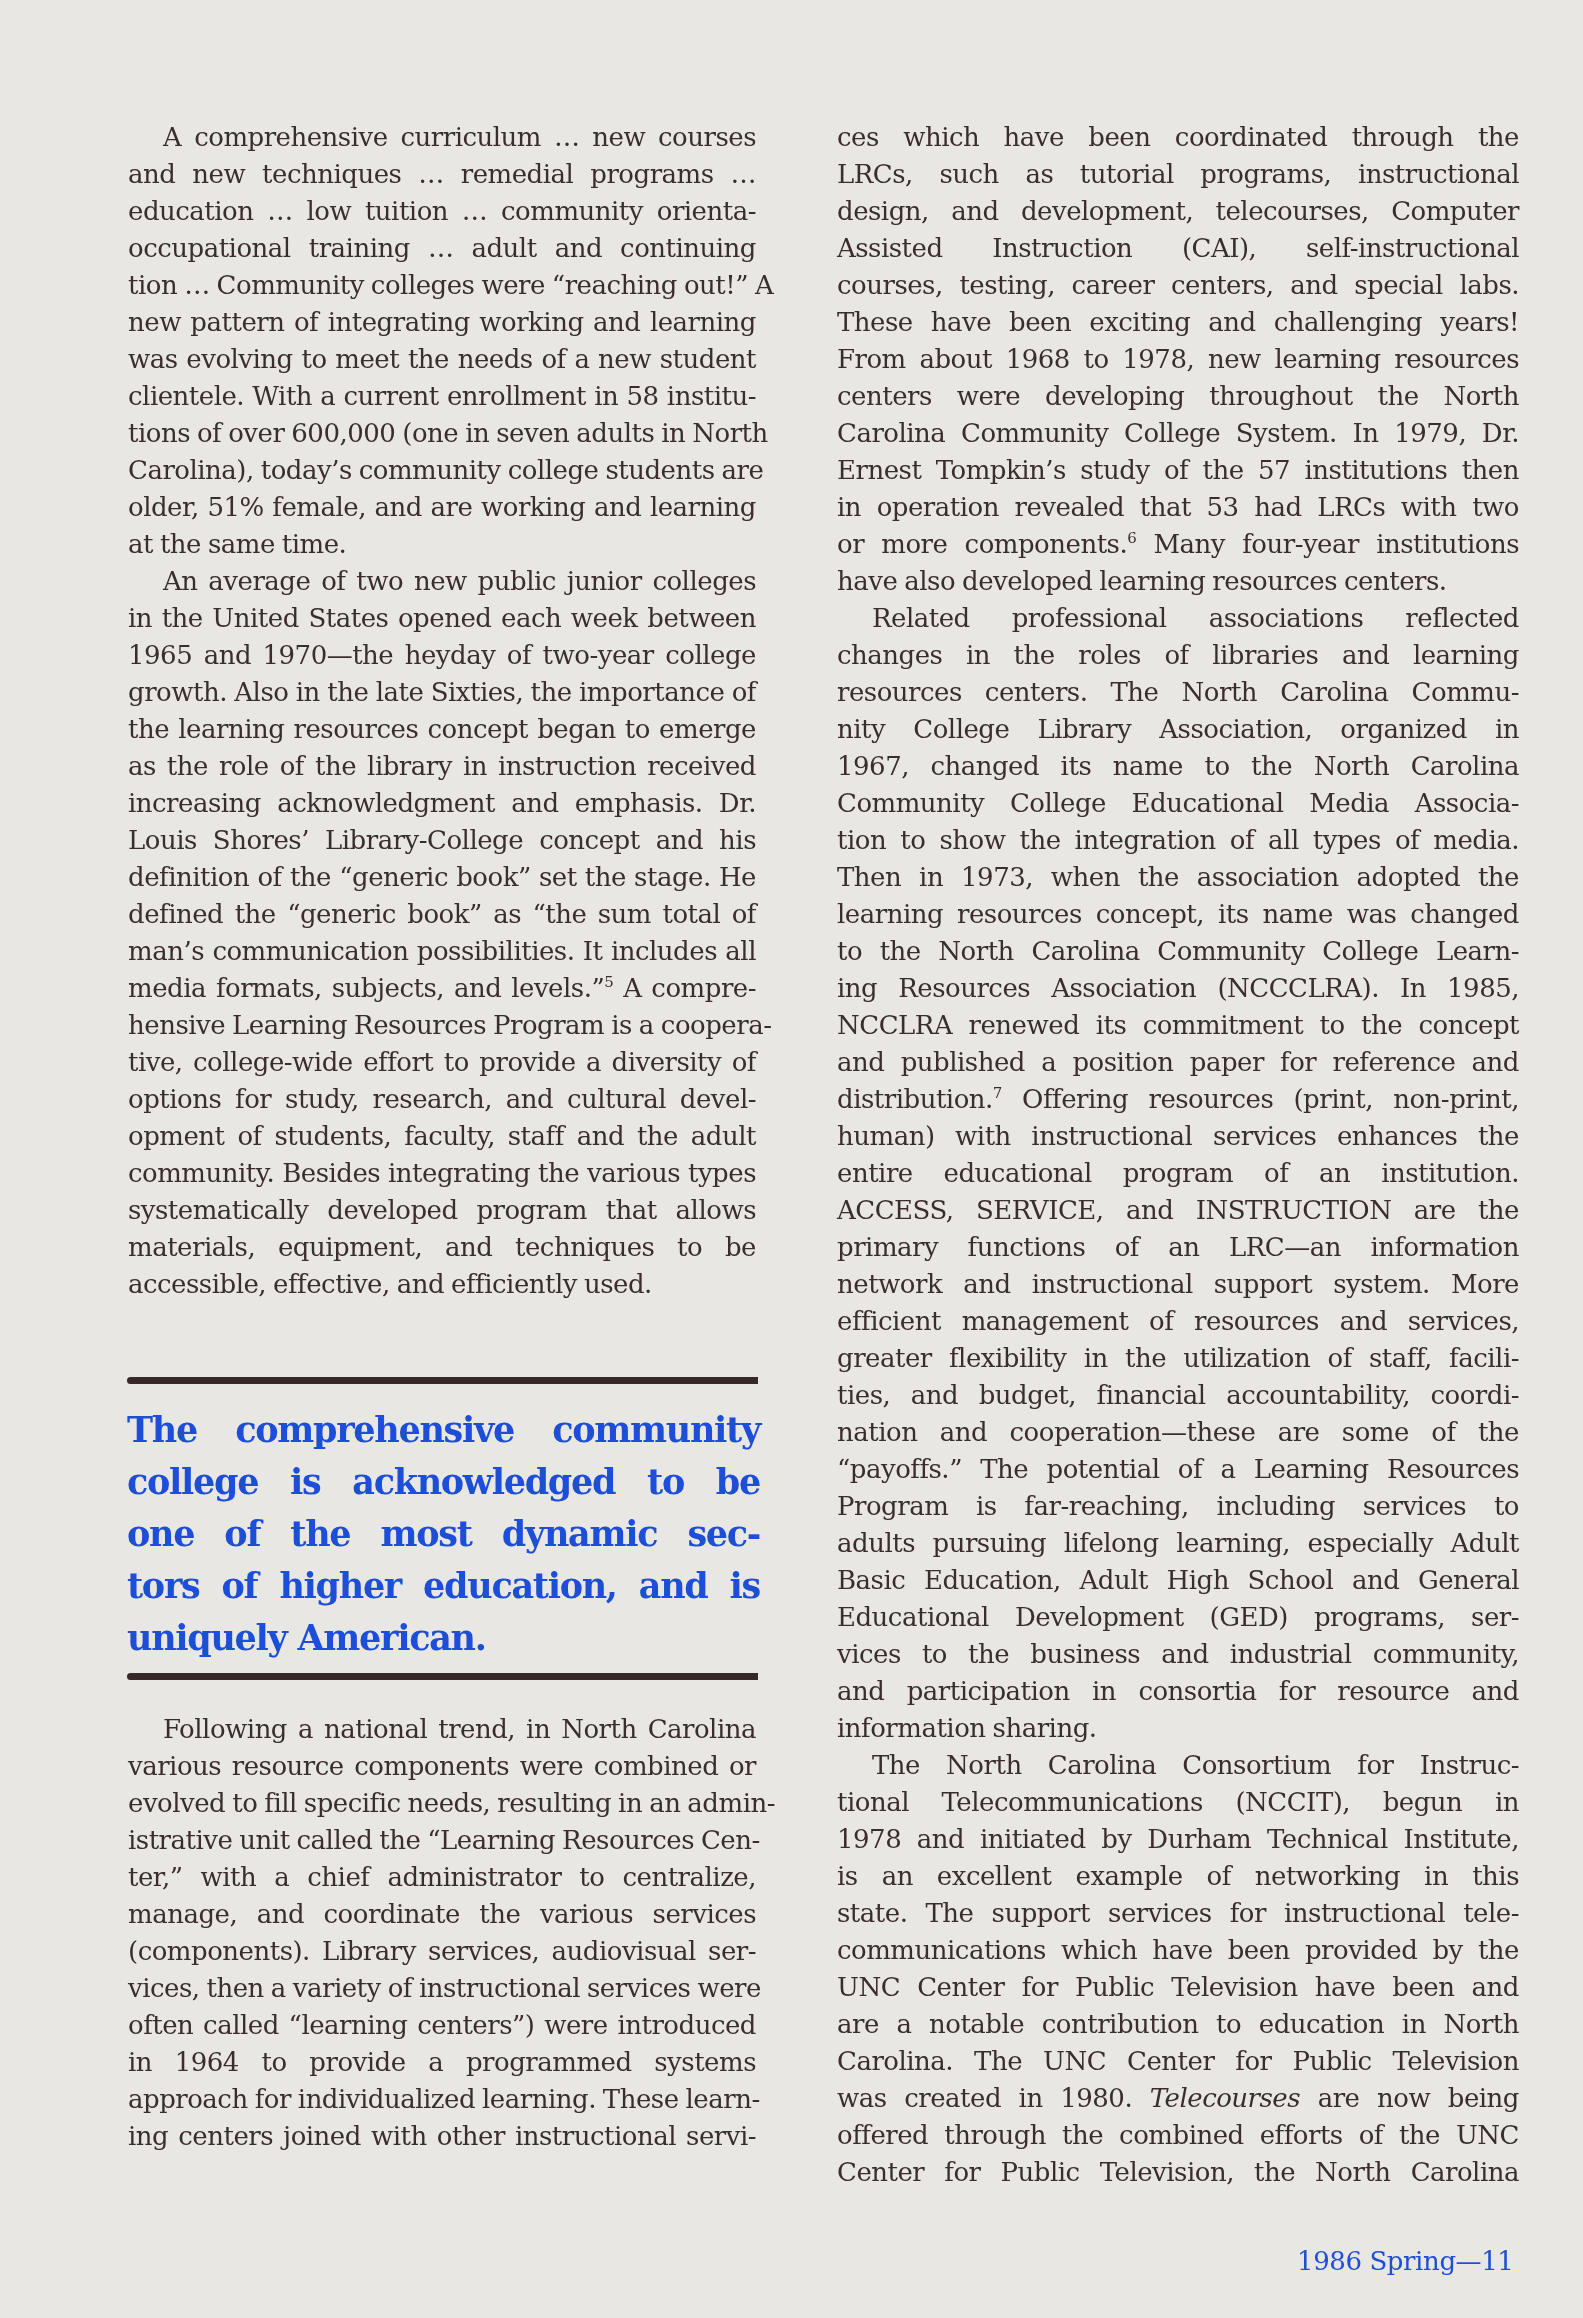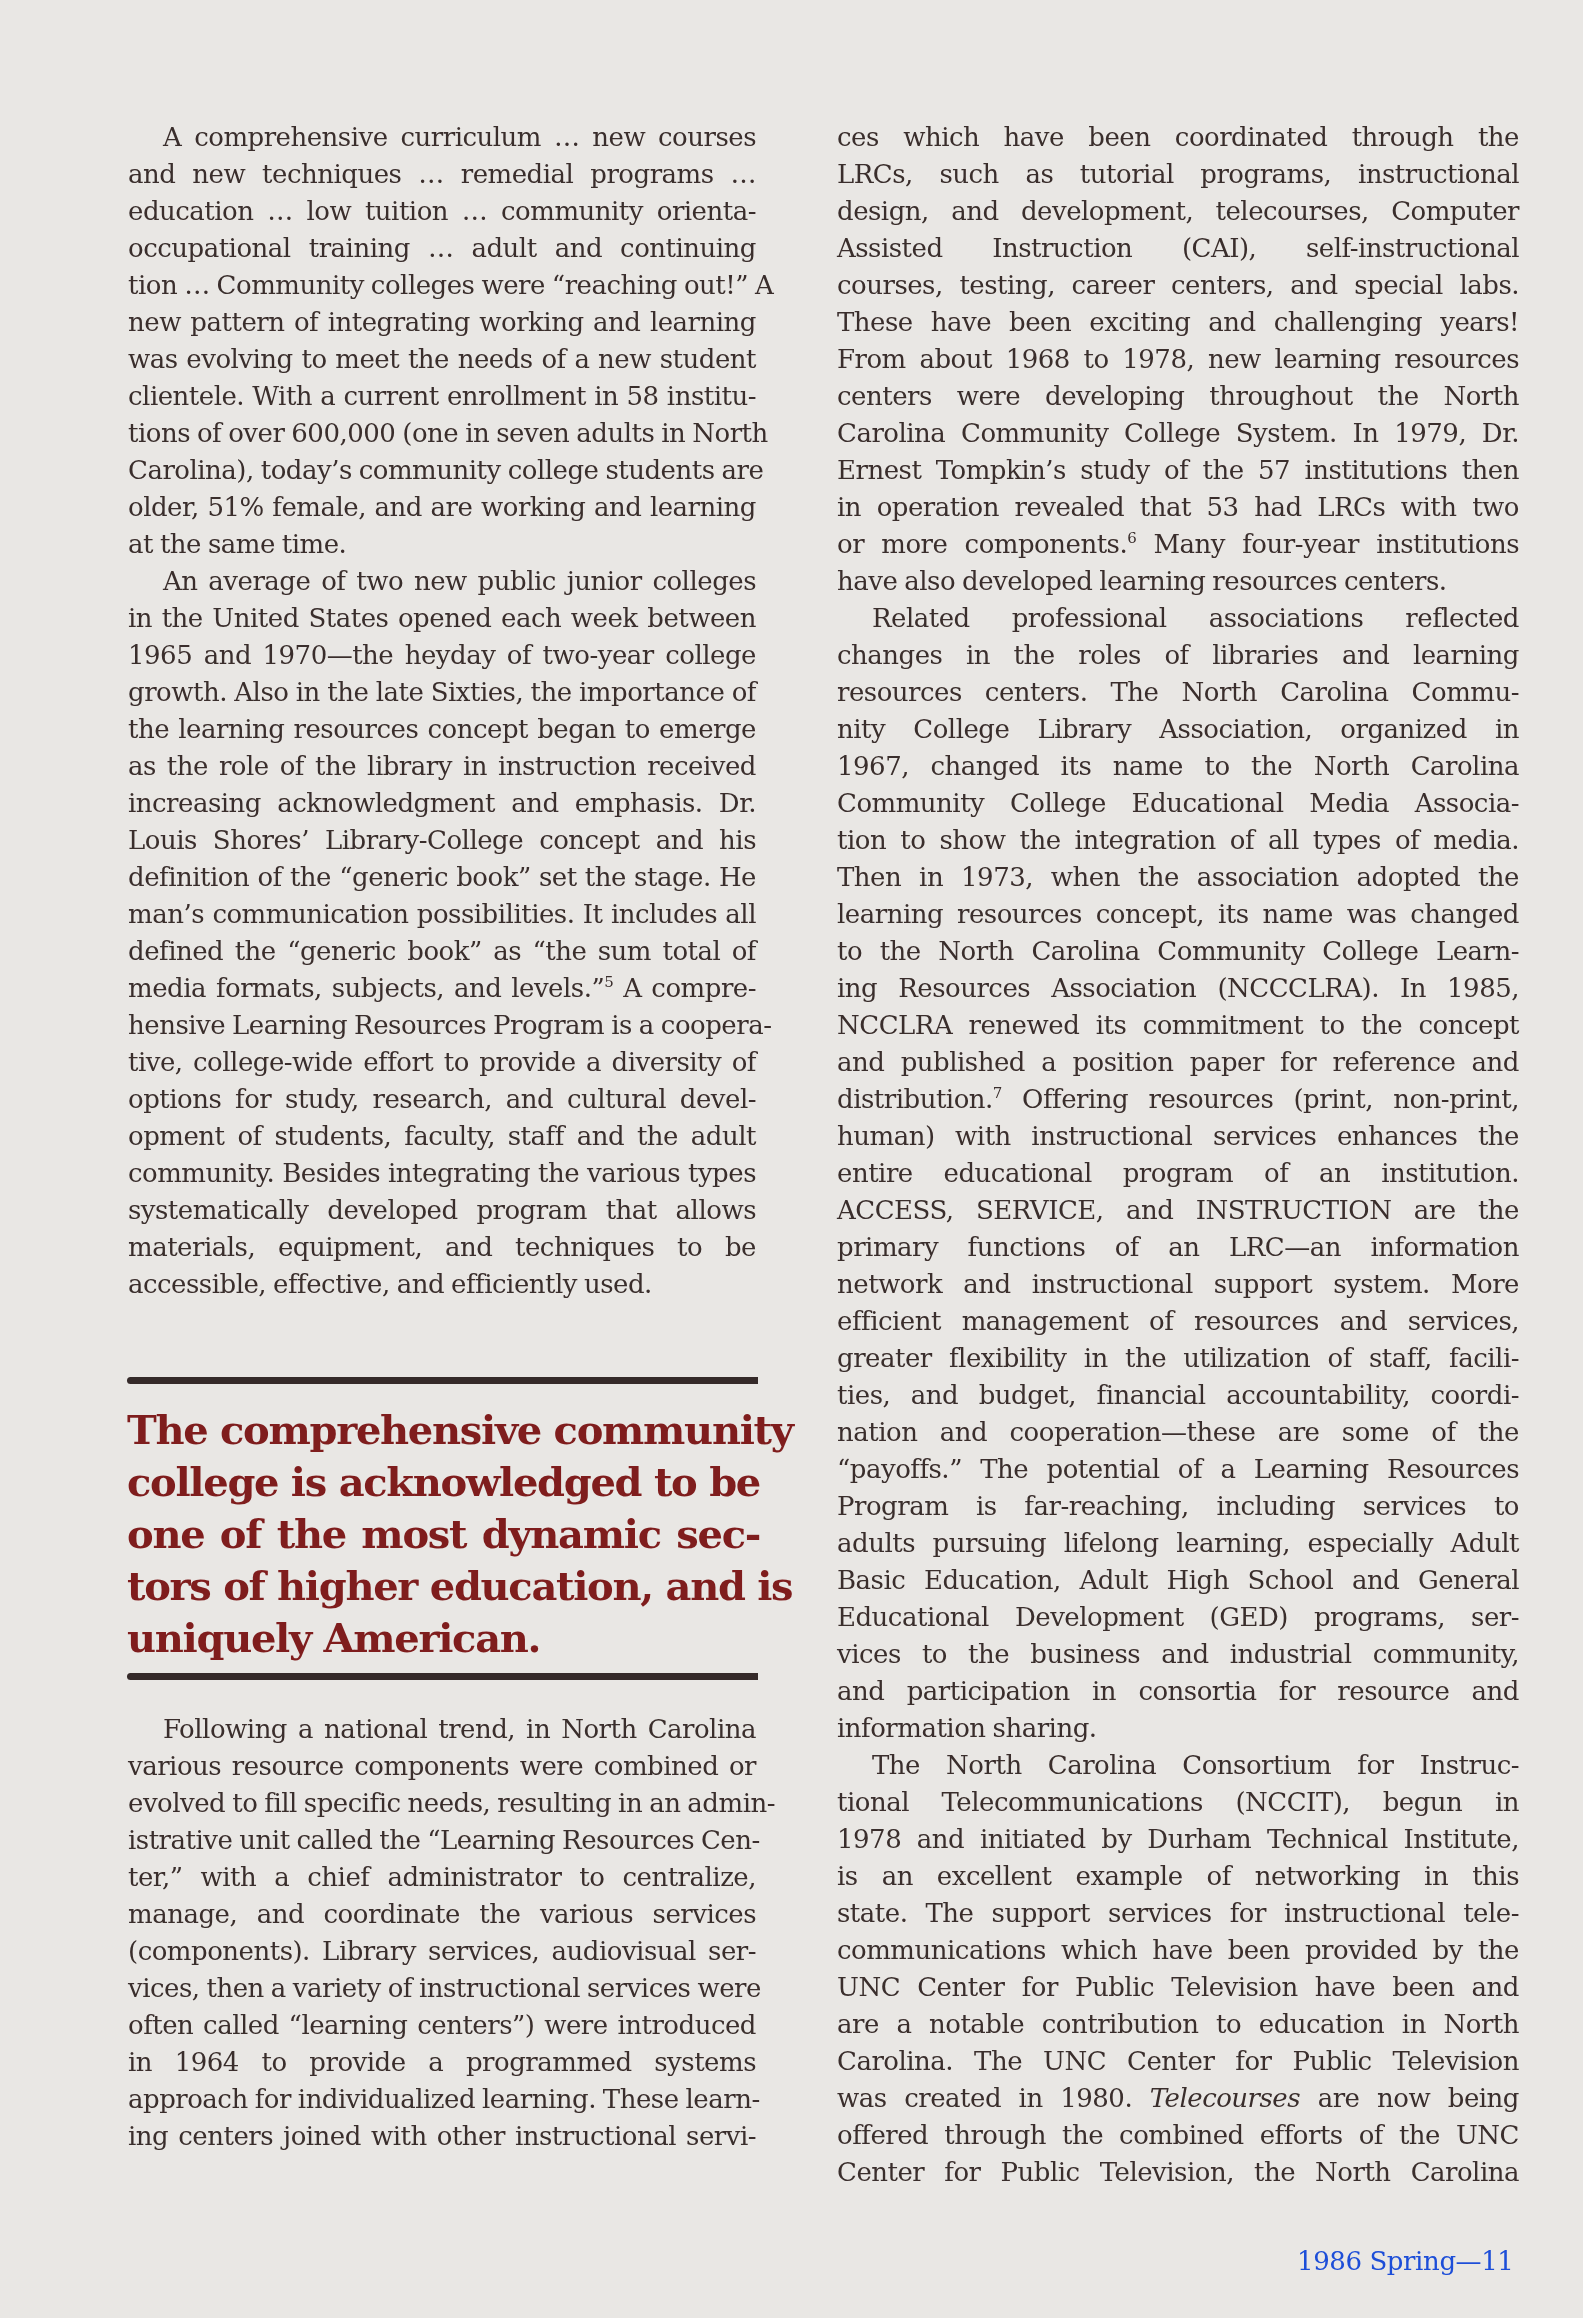--- a/index.html
+++ b/index.html
@@ -42,28 +42,28 @@
   .pull-rule.bottom { top: 1673px; }
   .pull-quote {
     position: absolute;
     left: 127px; width: 633px;
     top: 1404px;
   }
   .pq-line {
     display: block;
     font-family: "DejaVu Serif", "Liberation Serif", serif;
     font-weight: bold;
-    font-size: 40px;
+    font-size: 35px;
     line-height: 52px;
     height: 52px;
     white-space: nowrap;
     text-align: justify;
     text-align-last: justify;
     letter-spacing: -1.3px;
-    color: #7f1d1d;
+    color: #1d4ed8;
   }
   .pq-line.last { text-align-last: left; }
 
   .lower-left { position: absolute; left: 128px; width: 628px; top: 1711px; }
 
   .folio {
     position: absolute;
     left: 1297px; top: 2246px;
     font-size: 26px;
     letter-spacing: -0.4px;
@@ -91,22 +91,22 @@
       <span class="line last"><span>at the same time.</span></span>
       <span class="line para-indent"><span>An average of two new public junior colleges</span></span>
       <span class="line"><span>in the United States opened each week between</span></span>
       <span class="line"><span>1965 and 1970—the heyday of two-year college</span></span>
       <span class="line"><span>growth. Also in the late Sixties, the importance of</span></span>
       <span class="line"><span>the learning resources concept began to emerge</span></span>
       <span class="line"><span>as the role of the library in instruction received</span></span>
       <span class="line"><span>increasing acknowledgment and emphasis. Dr.</span></span>
       <span class="line"><span>Louis Shores’ Library-College concept and his</span></span>
       <span class="line"><span>definition of the “generic book” set the stage. He</span></span>
+      <span class="line"><span>defined the “generic book” as “the sum total of</span></span>
       <span class="line"><span>man’s communication possibilities. It includes all</span></span>
-      <span class="line"><span>defined the “generic book” as “the sum total of</span></span>
       <span class="line"><span>media formats, subjects, and levels.”</span><span class="sup">5</span><span> A compre-</span></span>
       <span class="line"><span>hensive Learning Resources Program is a coopera-</span></span>
       <span class="line"><span>tive, college-wide effort to provide a diversity of</span></span>
       <span class="line"><span>options for study, research, and cultural devel-</span></span>
       <span class="line"><span>opment of students, faculty, staff and the adult</span></span>
       <span class="line"><span>community. Besides integrating the various types</span></span>
       <span class="line"><span>systematically developed program that allows</span></span>
       <span class="line"><span>materials, equipment, and techniques to be</span></span>
       <span class="line last"><span>accessible, effective, and efficiently used.</span></span>
     </div>

